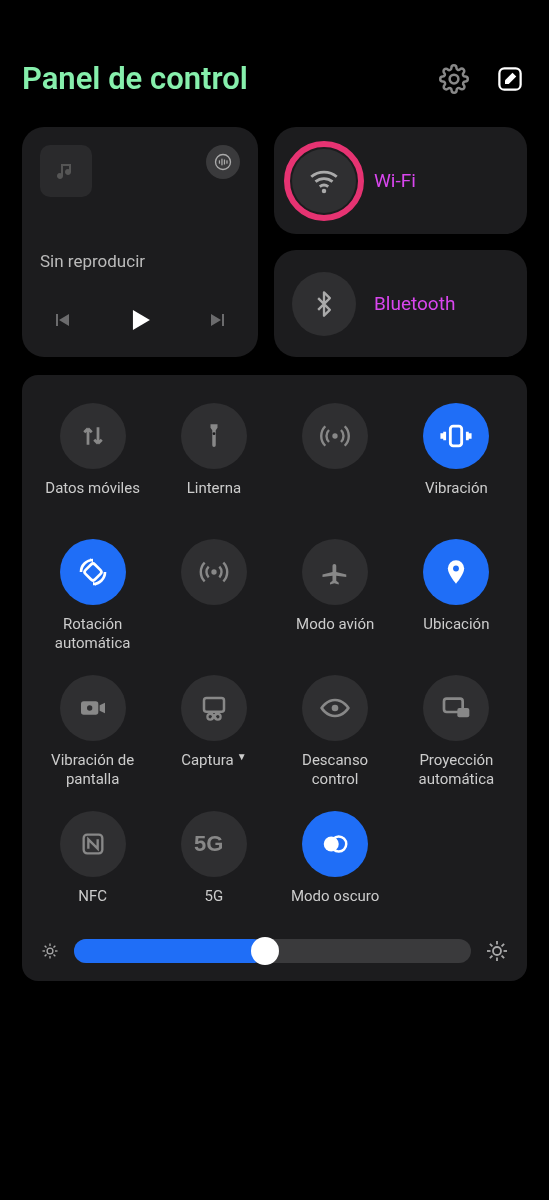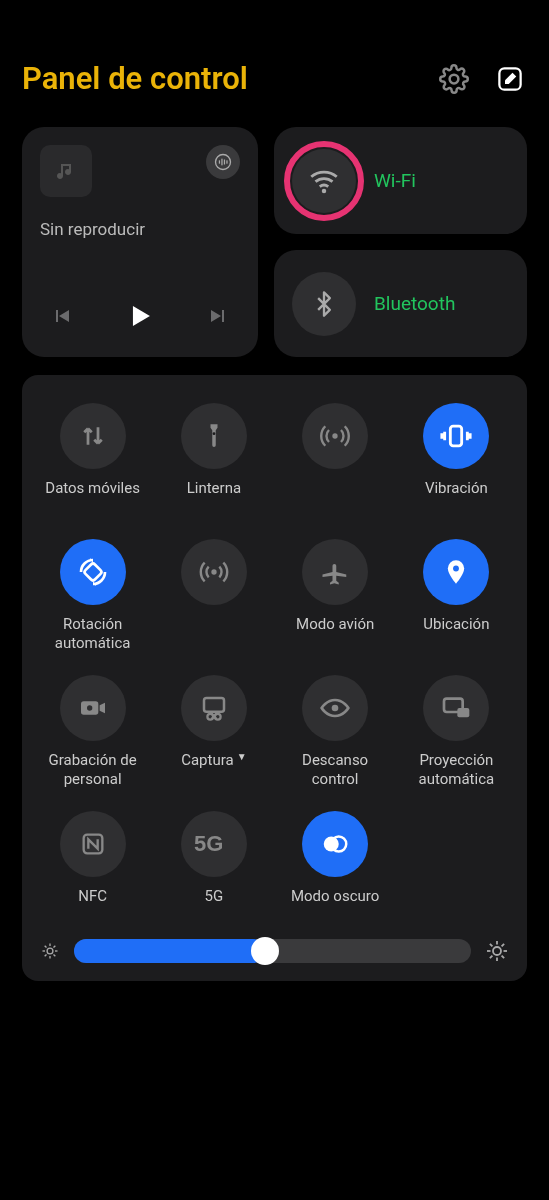--- a/index.html
+++ b/index.html
@@ -17,21 +17,21 @@
   .header {
     display: flex;
     align-items: center;
     justify-content: space-between;
     padding-top: 60px;
     padding-bottom: 30px;
   }
   .title {
     font-size: 31px;
     font-weight: 600;
-    color: #eab308;
+    color: #86efac;
   }
   .header-icons {
     display: flex;
     gap: 22px;
   }
   .header-icon {
     width: 34px;
     height: 34px;
     display: flex;
     align-items: center;
@@ -42,20 +42,21 @@
   
   .top-row {
     display: flex;
     gap: 16px;
     margin-bottom: 18px;
   }
   .card {
     background: #1c1c1e;
     border-radius: 22px;
     padding: 18px;
+    gap: 32px;
   }
   .media-card {
     width: 236px;
     height: 230px;
     display: flex;
     flex-direction: column;
   }
   .media-top {
     display: flex;
     justify-content: space-between;
@@ -119,21 +120,21 @@
     position: relative;
   }
   .wifi-ring {
     position: absolute;
     inset: -8px;
     border: 6px solid #e63372;
     border-radius: 50%;
   }
   .conn-label {
     font-size: 19px;
-    color: #22c55e;
+    color: #d946ef;
   }
 
   
   .tiles-card {
     background: #1c1c1e;
     border-radius: 16px;
     padding: 28px 14px 18px;
   }
   .tiles-grid {
     display: grid;
@@ -368,21 +369,21 @@
         <div class="tile-label">Ubicación</div>
       </div>
       <div class="tile">
         <div class="tile-icon">
           <svg width="32" height="32" viewBox="0 0 24 24">
             <rect x="3" y="7" width="13" height="10" rx="2" fill="#888"></rect>
             <path fill="#888" d="M17 10l4-2v8l-4-2z"></path>
             <circle cx="9.5" cy="12" r="2" fill="#2f2f31"></circle>
           </svg>
         </div>
-        <div class="tile-label">Grabación de personal</div>
+        <div class="tile-label">Vibración de pantalla</div>
       </div>
       <div class="tile">
         <div class="tile-icon">
           <svg width="30" height="30" viewBox="0 0 24 24">
             <rect x="4" y="4" width="16" height="11" rx="2" stroke="#888" stroke-width="2" fill="none"></rect>
             <circle cx="9" cy="19" r="2.3" stroke="#888" stroke-width="1.8" fill="none"></circle>
             <circle cx="15" cy="19" r="2.3" stroke="#888" stroke-width="1.8" fill="none"></circle>
             <path stroke="#888" stroke-width="1.8" d="M9 15l5 6M15 15l-5 6"></path>
           </svg>
         </div>

